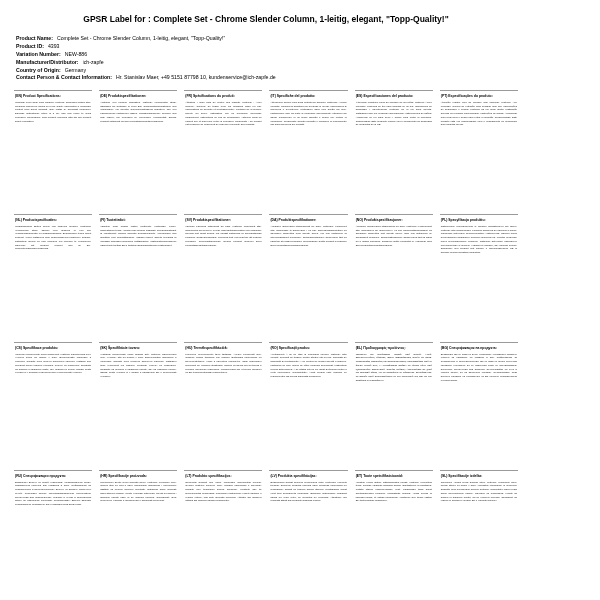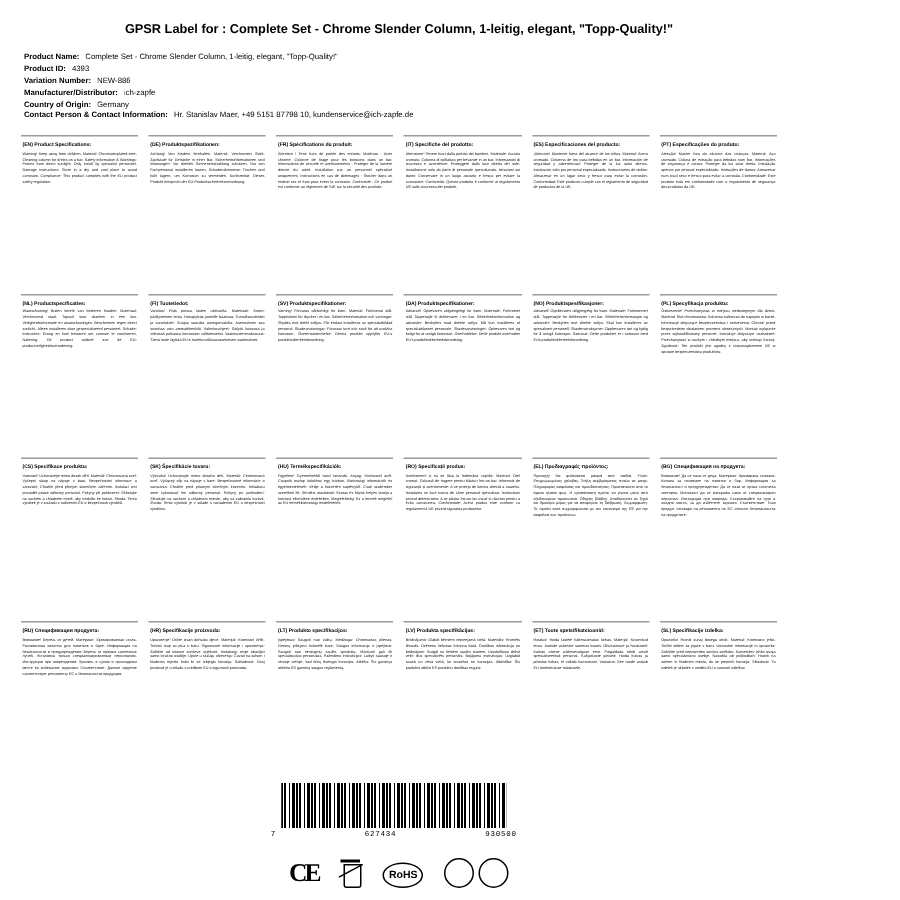--- a/index.html
+++ b/index.html
@@ -288,37 +288,14 @@
       <div class="cell-head">(ET) Toote spetsifikatsioonid:</div>
       <div class="cell-body">Hoiatus! Hoida lastele kättesaamatus kohas. Materjal: Kroomitud teras. Jookide valamise sammas baaris. Ohutusteave ja hoiatused: Kaitsta otsese päikesevalguse eest. Paigaldada tohib ainult spetsialiseeritud personal. Kahjustuste juhised: Hoida kuivas ja jahedas kohas, et vältida korrosiooni. Vastavus: See toode vastab ELi tooteohutuse määrusele.</div>
     </div>
     <div class="cell">
       <div class="cell-head">(SL) Specifikacije izdelka:</div>
       <div class="cell-body">Opozorilo! Hraniti zunaj dosega otrok. Material: Kromirano jeklo. Točilni steber za pijače v baru. Varnostne informacije in opozorila: Zaščitite pred neposredno sončno svetlobo. Namestitev lahko izvaja samo specializirano osebje. Navodila ob poškodbah: Hraniti na suhem in hladnem mestu, da se prepreči korozija. Skladnost: Ta izdelek je skladen z uredbo EU o varnosti izdelkov.</div>
     </div>
 
   </div>
 
-  <div class="footer">
-    <div class="barcode-wrap">
-      <div class="barcode"></div>
-      <div class="barcode-digits">
-        <span>7</span>
-        <span>627434</span>
-        <span>930500</span>
-      </div>
-    </div>
-    <div class="marks">
-      <div class="mark-ce">CE</div>
-      <div class="mark-bin">
-        <div class="lid"></div>
-        <div class="body"></div>
-        <div class="bar"></div>
-      </div>
-      <div class="mark-rohs">RoHS</div>
-      <div class="mark-circles">
-        <div></div>
-        <div></div>
-      </div>
-    </div>
-  </div>
 
 </div>
 
 </body></html>

